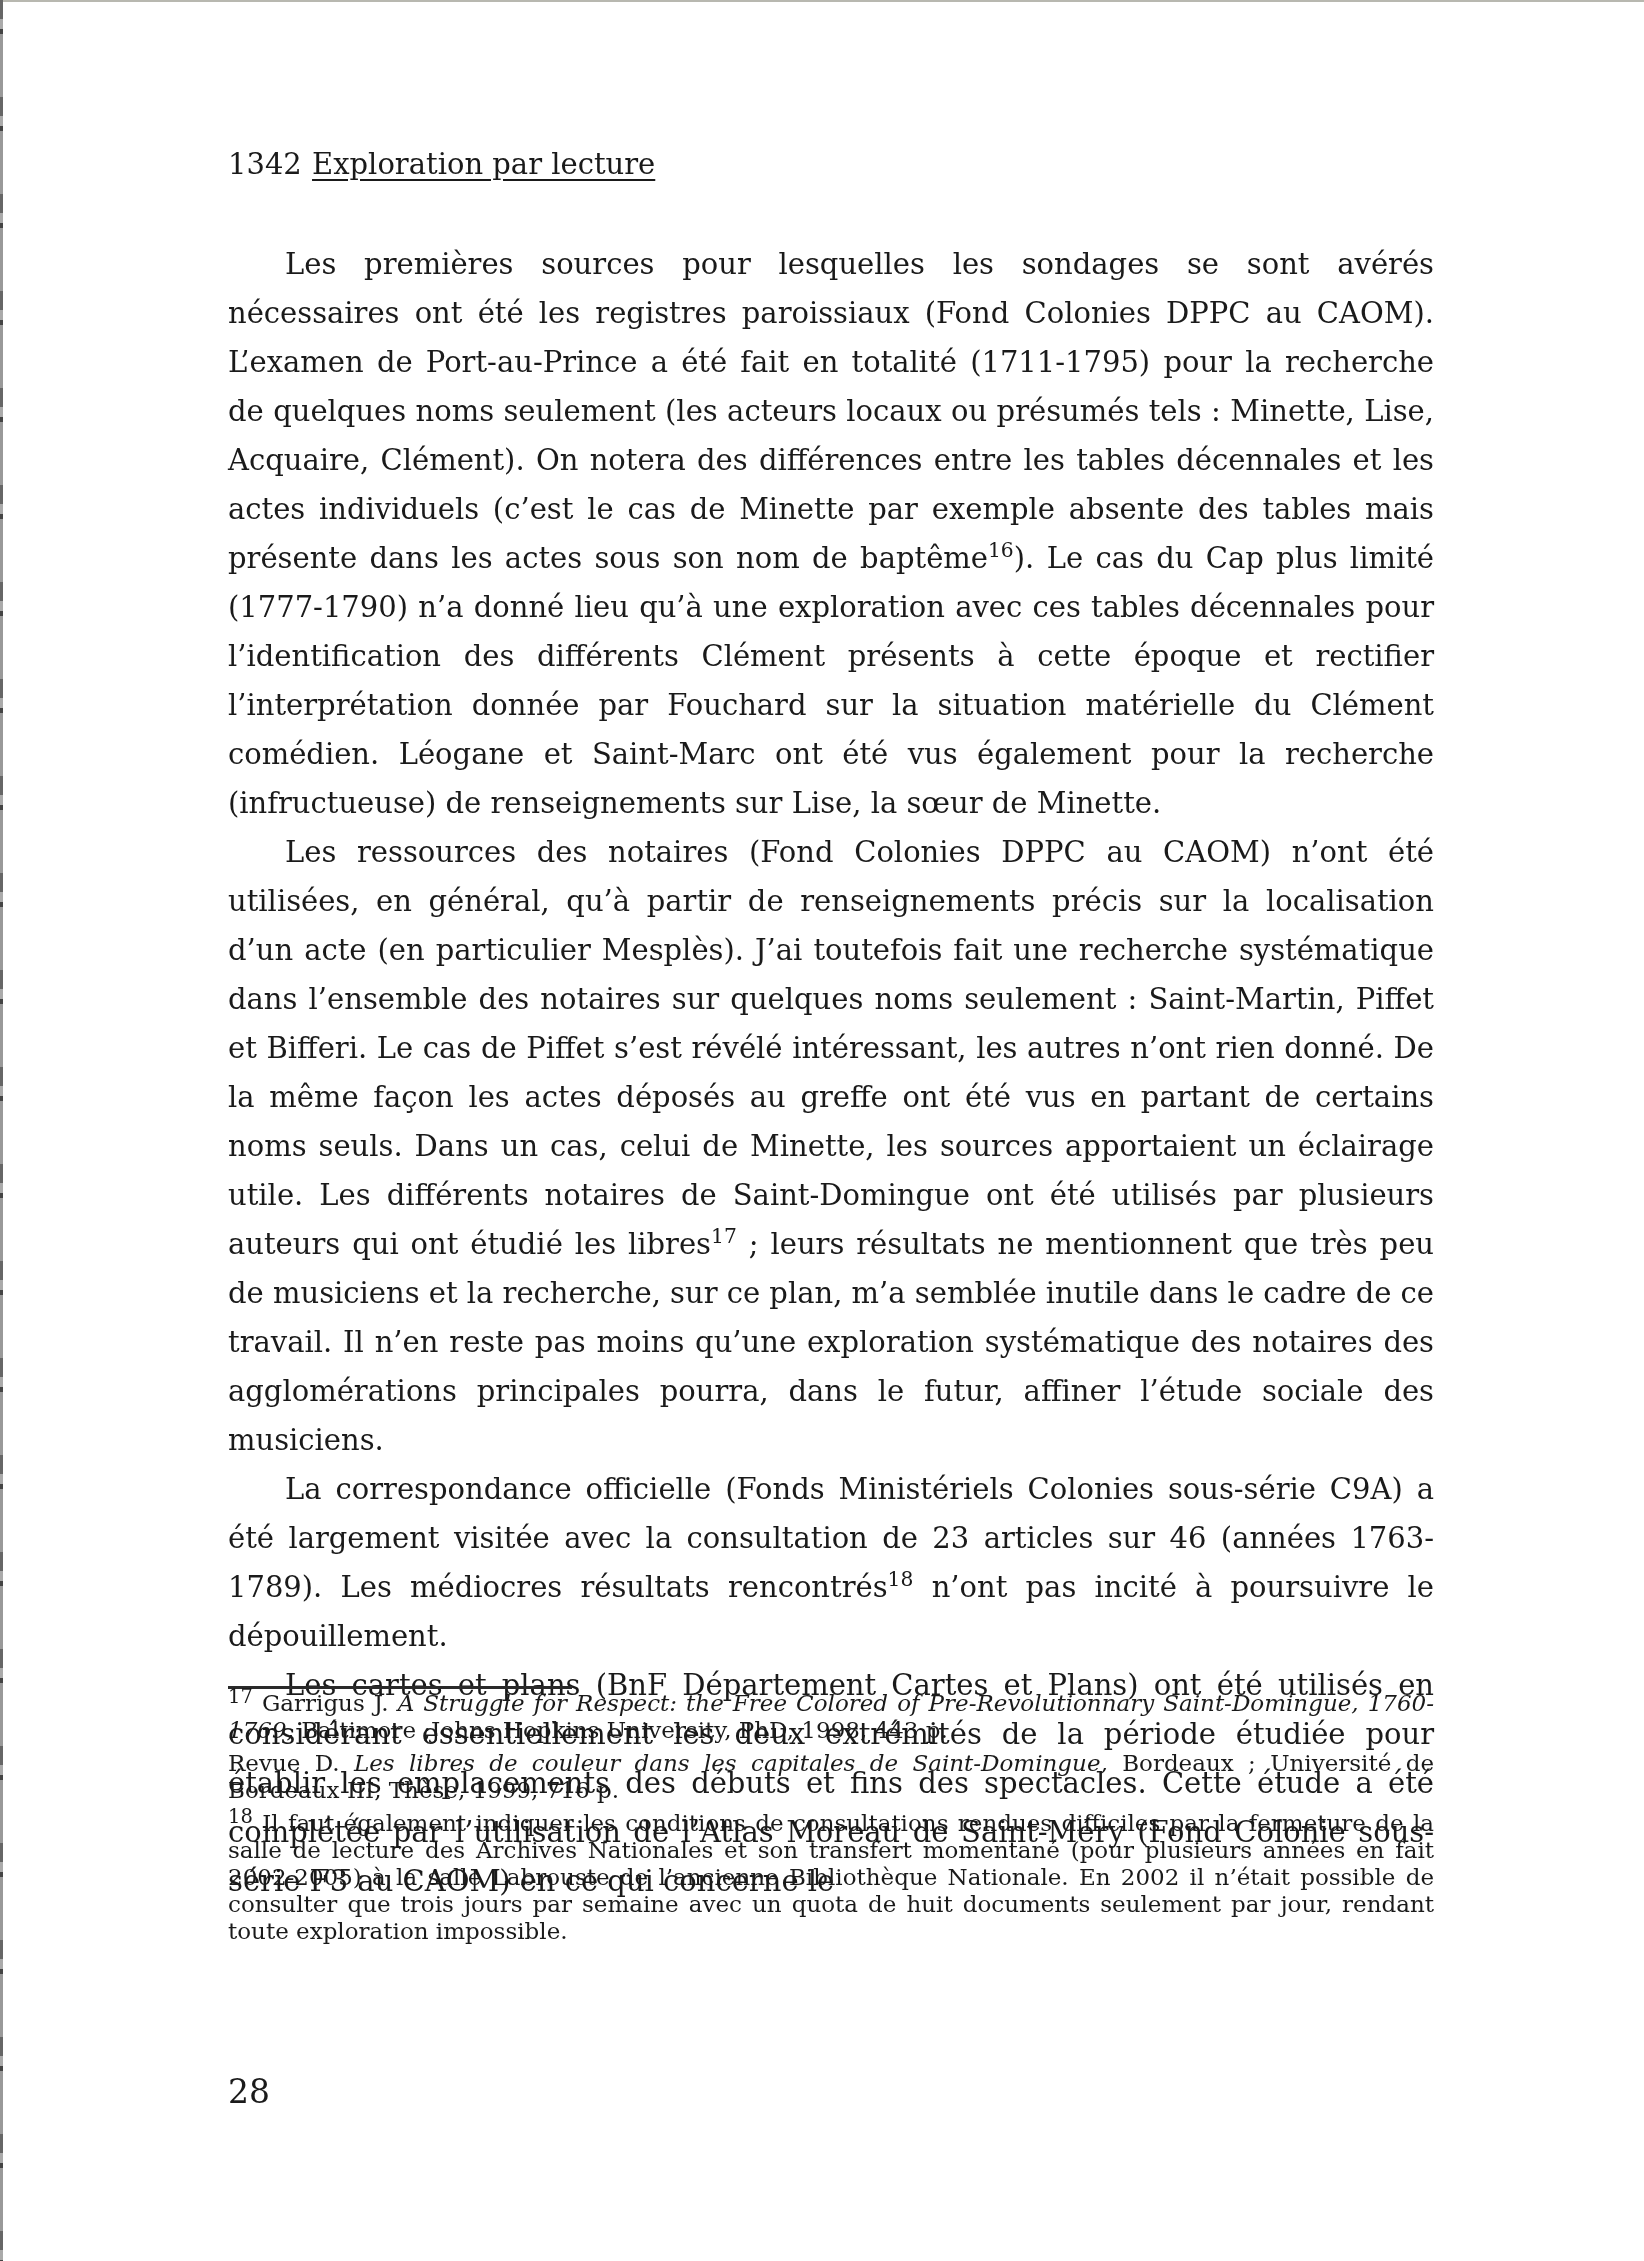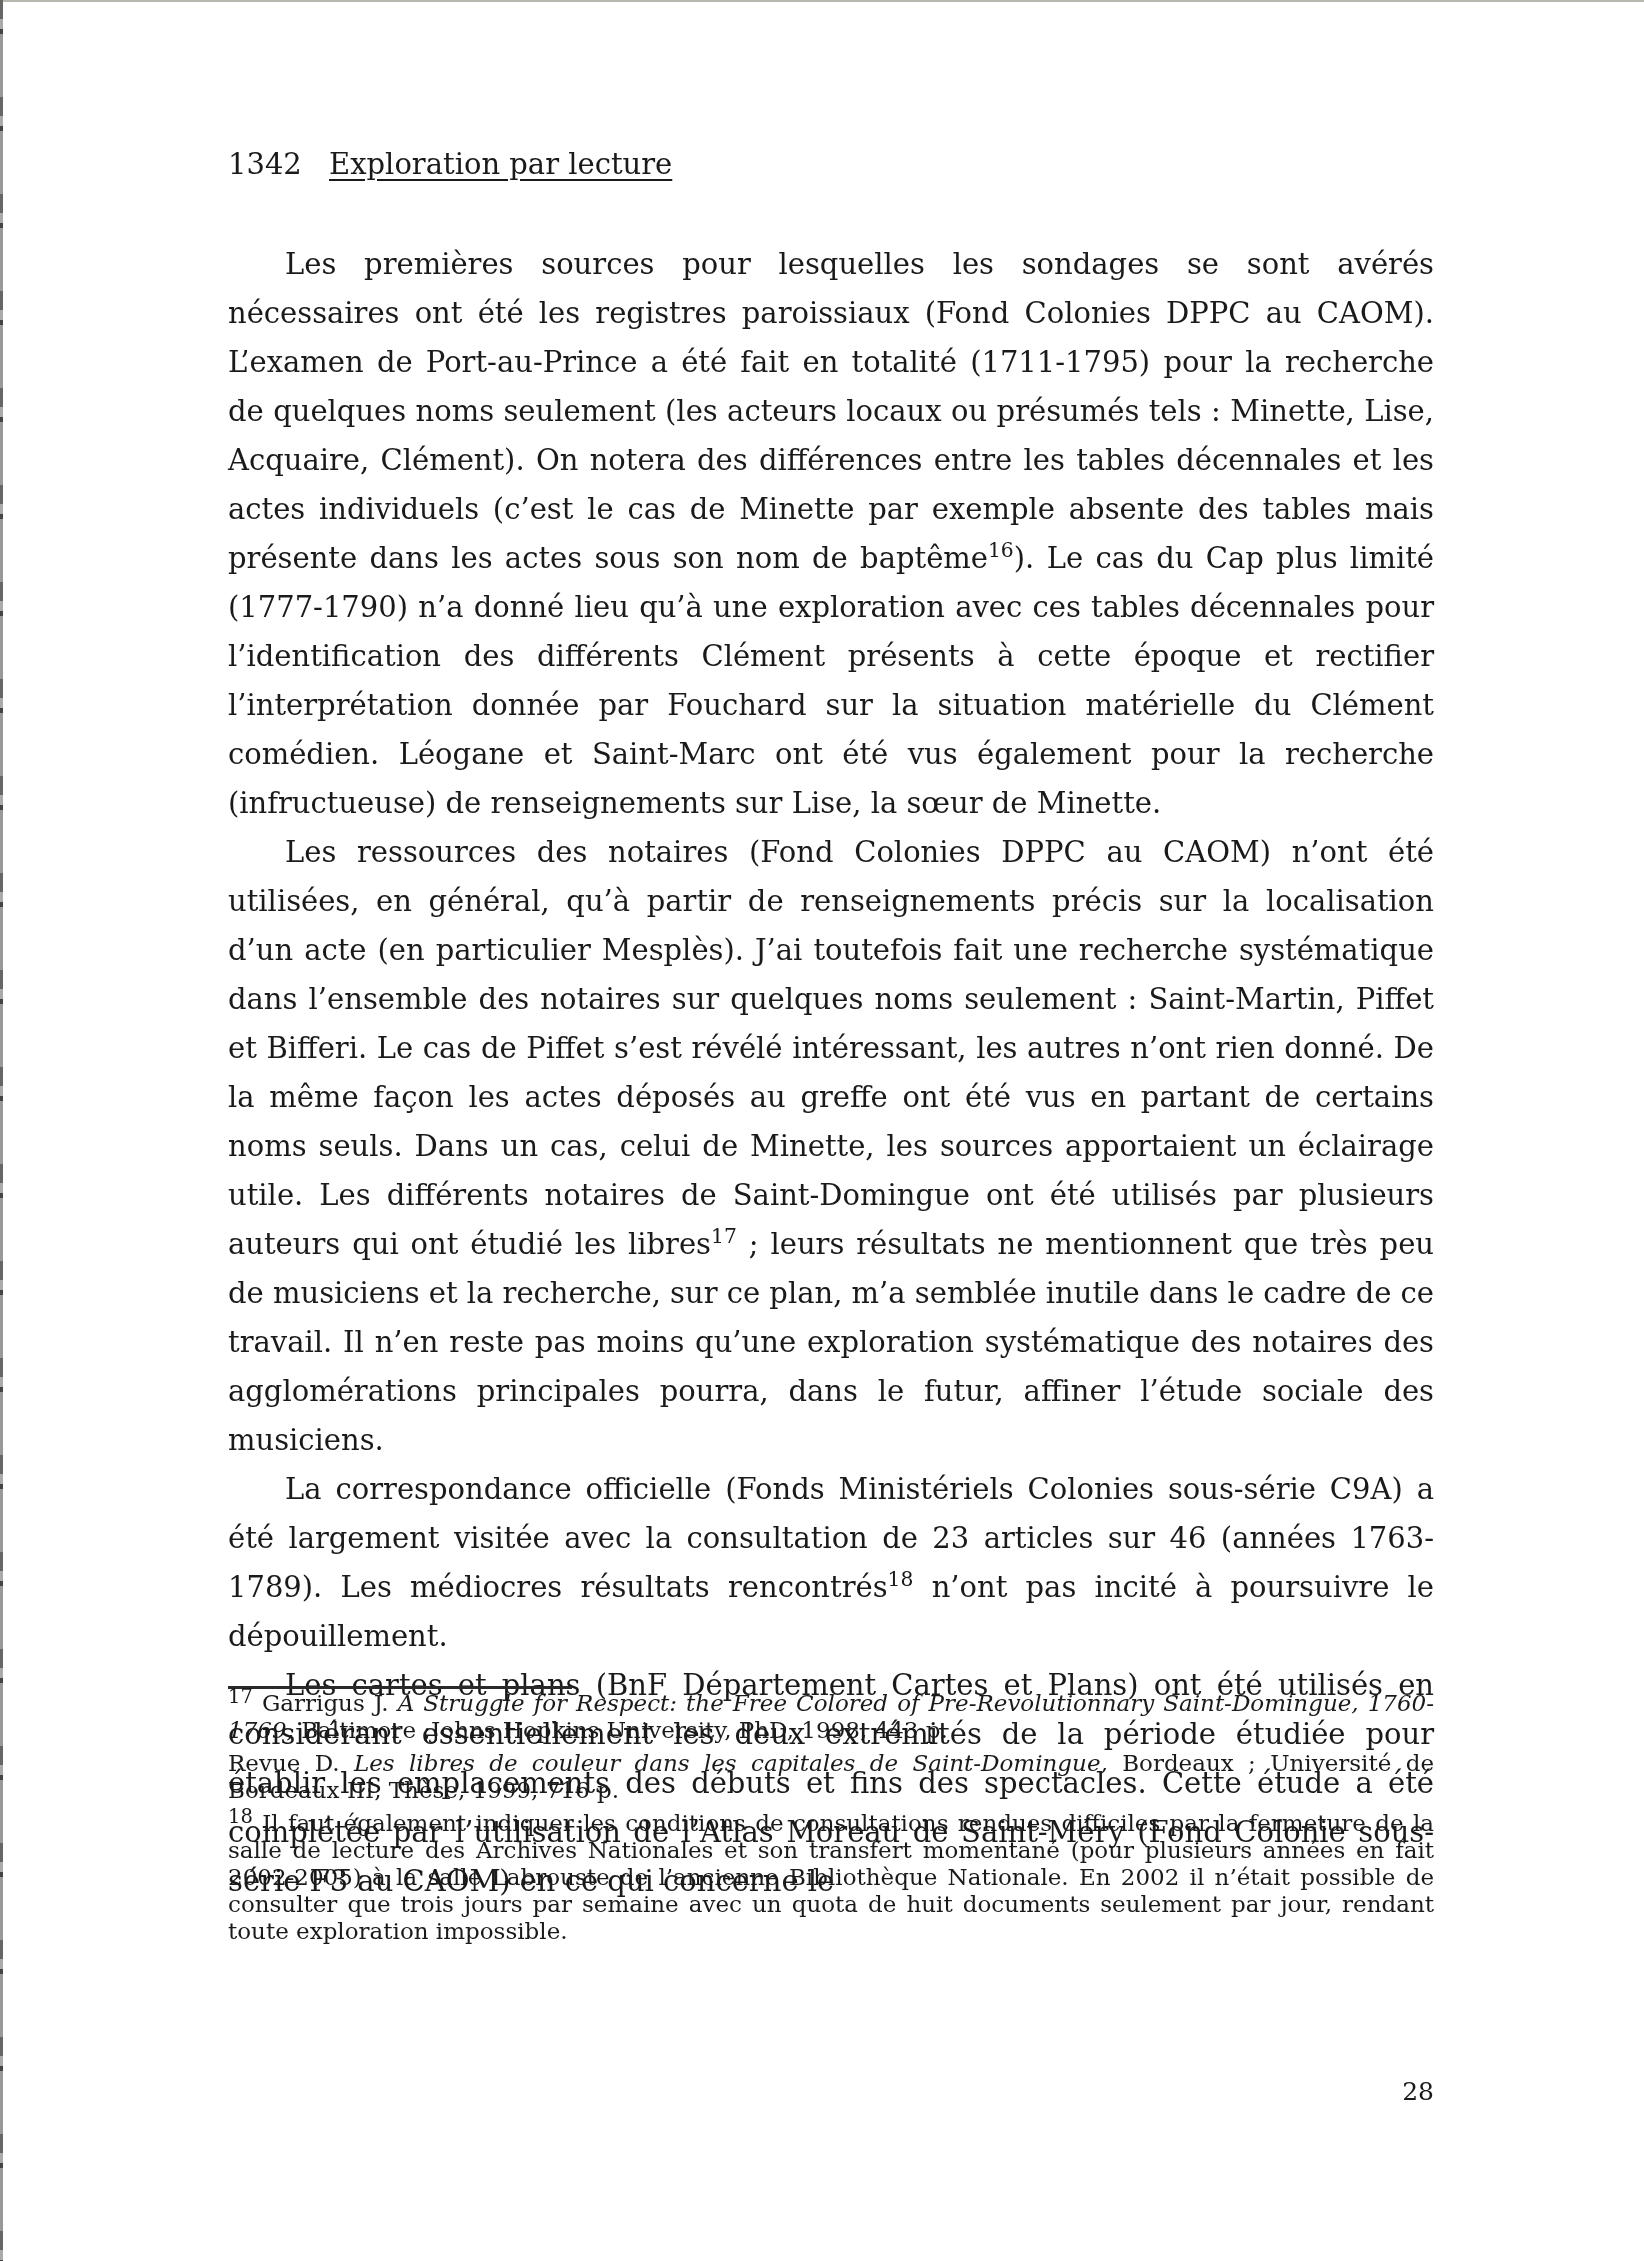--- a/index.html
+++ b/index.html
@@ -3,36 +3,36 @@
 <meta charset="utf-8">
 <style>
   html, body { margin: 0; padding: 0; background: #ffffff; }
   body { width: 1644px; height: 2261px; position: relative; overflow: hidden;
          font-family: "DejaVu Serif", "Liberation Serif", serif; color: #1a1a1a; }
   .scan-edge { position: absolute; left: 0; top: 0; width: 2.9px; height: 2261px;
                background: repeating-linear-gradient(to bottom, #666 0 19.3px, #aaa 19.3px 29px, #444 29px 34px, #999 34px 97px); }
   .scan-top { position: absolute; left: 0; top: 0; width: 1644px; height: 1.5px; background: #b8b8b0; }
   .page { position: absolute; left: 228px; top: 0; width: 1206px; }
   .header { position: absolute; top: 145px; left: 0; font-size: 29px; line-height: 39px; white-space: nowrap; }
-  .header .num { margin-right: 18px; }
+  .header .num { margin-right: 1px; }
   .header .title { text-decoration: underline; text-decoration-thickness: 2.4px; text-underline-offset: 4.8px; }
   .body-text { position: absolute; top: 240px; left: 0; width: 1206px; font-size: 29px; line-height: 49px;
                text-align: justify; }
   .body-text p { margin: 0; text-indent: 0; }
   .body-text p.ind { text-indent: 57px; }
   sup { font-size: 0.7em; line-height: 0; vertical-align: 0.55em; }
   .rule { position: absolute; top: 1686px; left: 0; width: 344px; height: 2.9px; background: #2a2a2a; }
   .notes { position: absolute; top: 1690px; left: 0; width: 1206px; font-size: 23px; line-height: 27px;
            text-align: justify; }
   .notes .fn { margin: 0; }
   .notes .fn + .fn { margin-top: 3.9px; }
   .notes .fn.cont { margin-top: 5.8px; }
   .notes sup { font-size: 0.85em; vertical-align: 0.4em; }
   em { font-style: italic; }
-  .page-number { position: absolute; top: 2075px; left: 0; width: 1206px; text-align: right; font-size: 25px; line-height: 34px; }
+  .page-number { position: absolute; top: 2075px; left: 0; width: 1206px; text-align: left; font-size: 33px; line-height: 34px; }
 </style>
 </head>
 <body>
 
 <div class="scan-top"></div>
 <div class="scan-edge"></div>
 
 <div class="page">
   <div class="header">
     <span class="num">1342</span>

